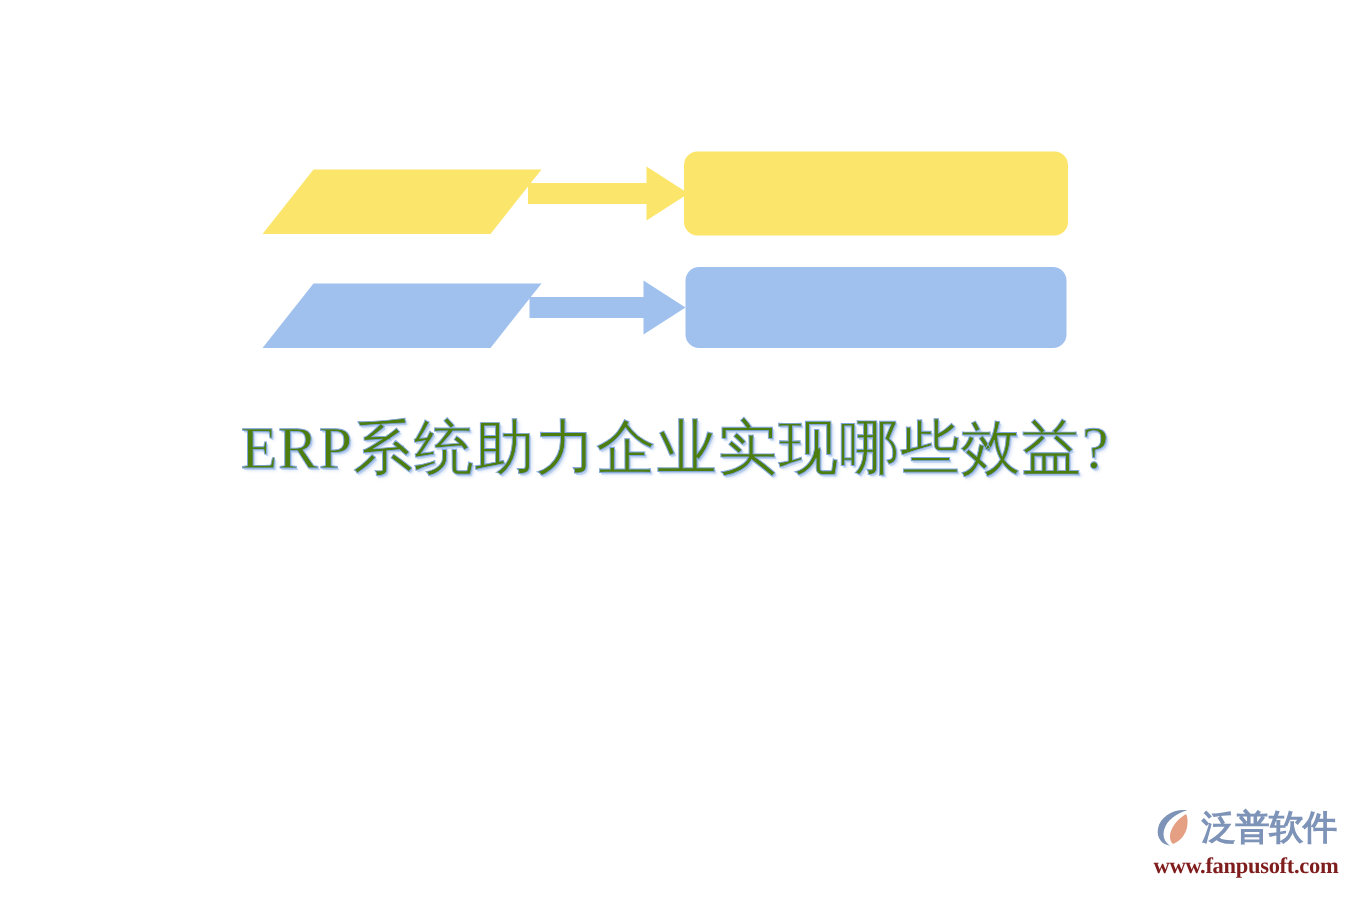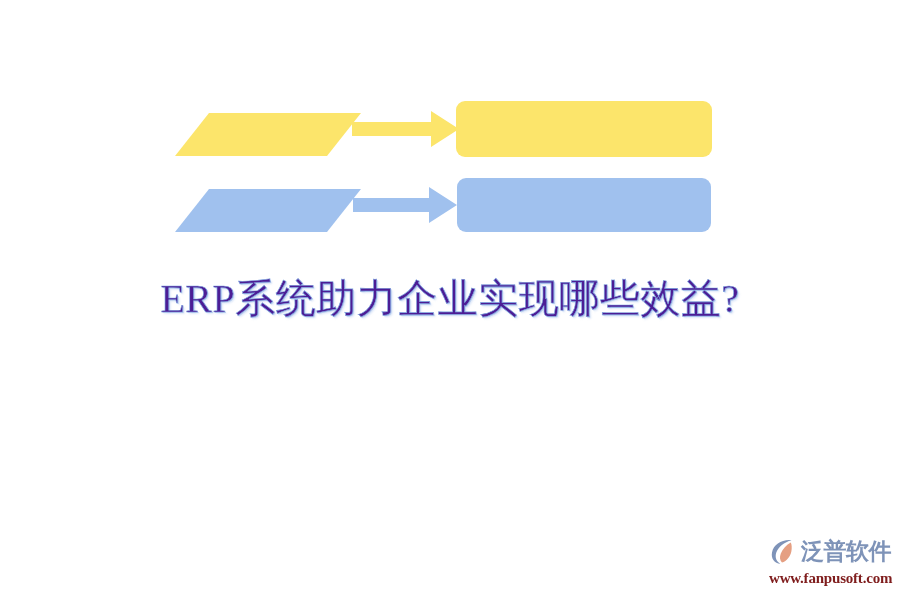--- a/index.html
+++ b/index.html
@@ -44,21 +44,21 @@
     width: 900px;
     text-align: center;
     font-family: "Liberation Serif", "DejaVu Serif", serif;
     font-size: 40px;
     line-height: 54px;
     letter-spacing: 0.5px;
     white-space: nowrap;
   }
   .headline-text {
     display: inline-block;
-    color: #4c1d95;
+    color: #4d7c0f;
     -webkit-text-stroke: 0.6px #7FA5E0;
     text-shadow:
        1px 1px 0 rgba(150,180,230,0.55),
        2px 2px 2px rgba(160,190,235,0.35);
   }
 
   
   .brand {
     position: absolute;
     left: 768px;

